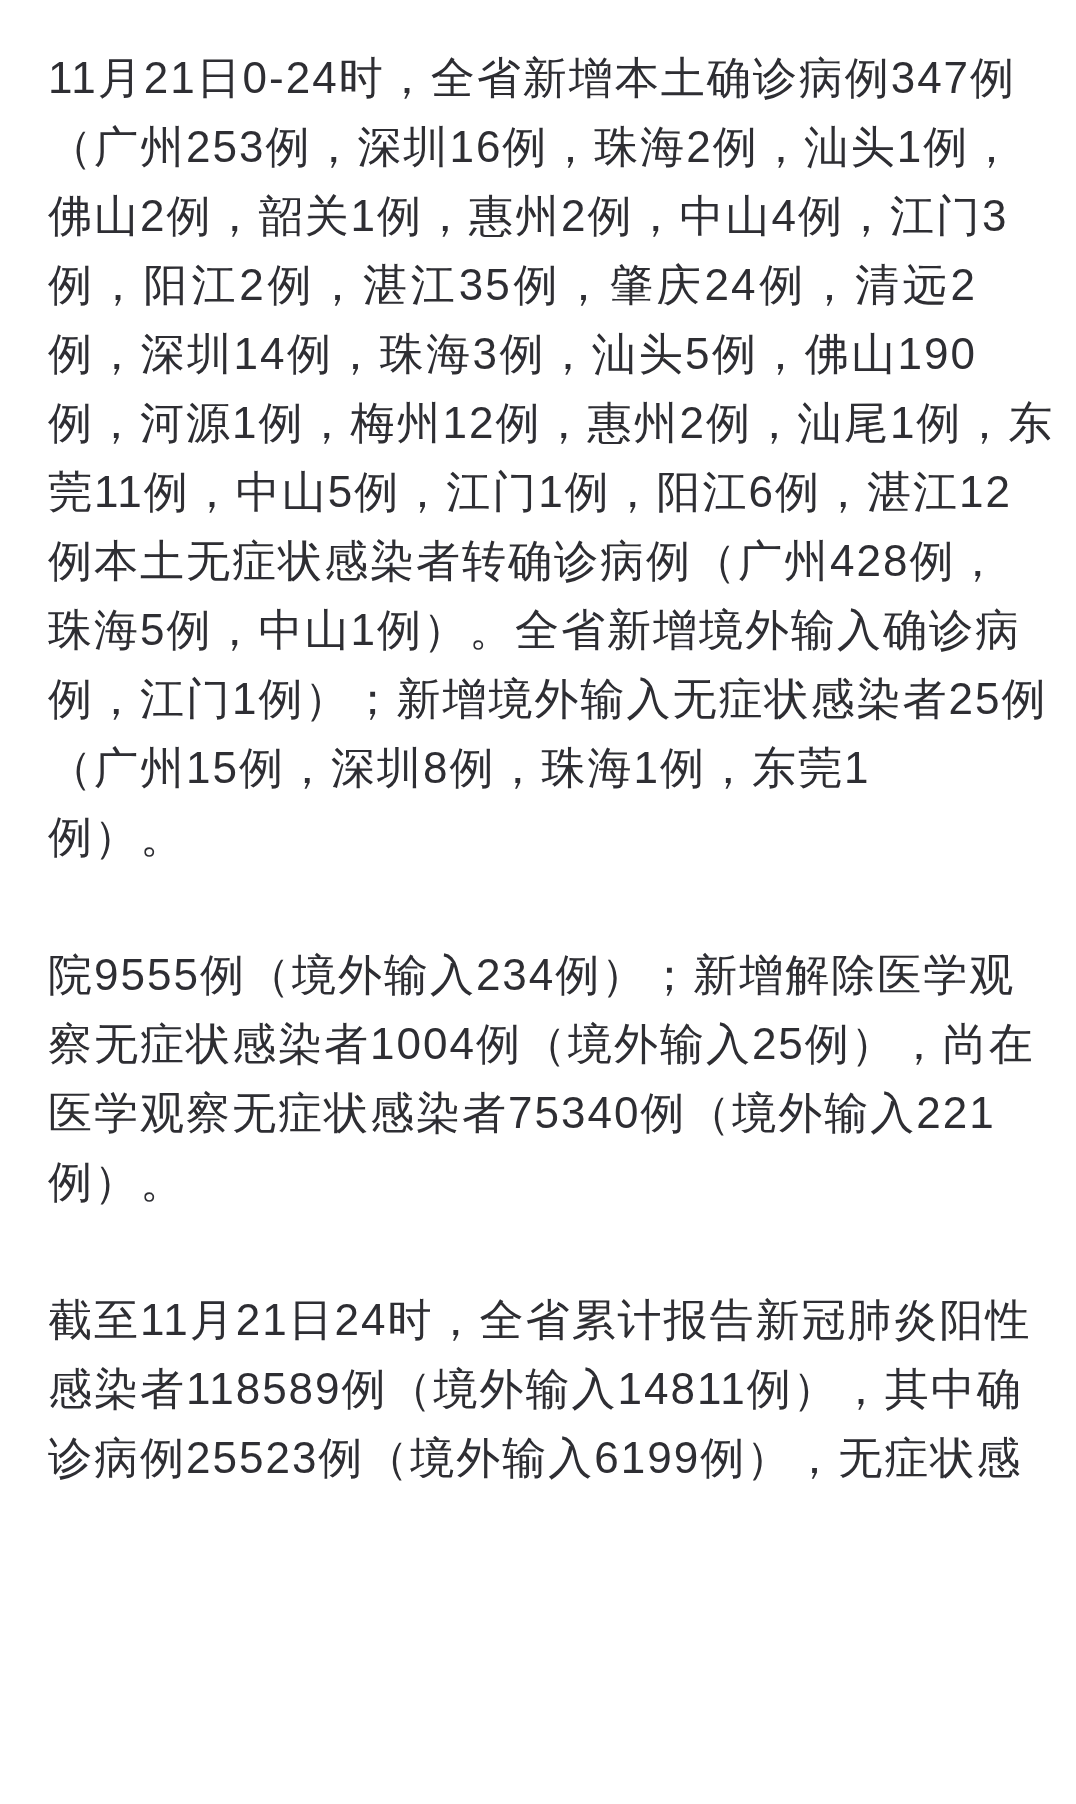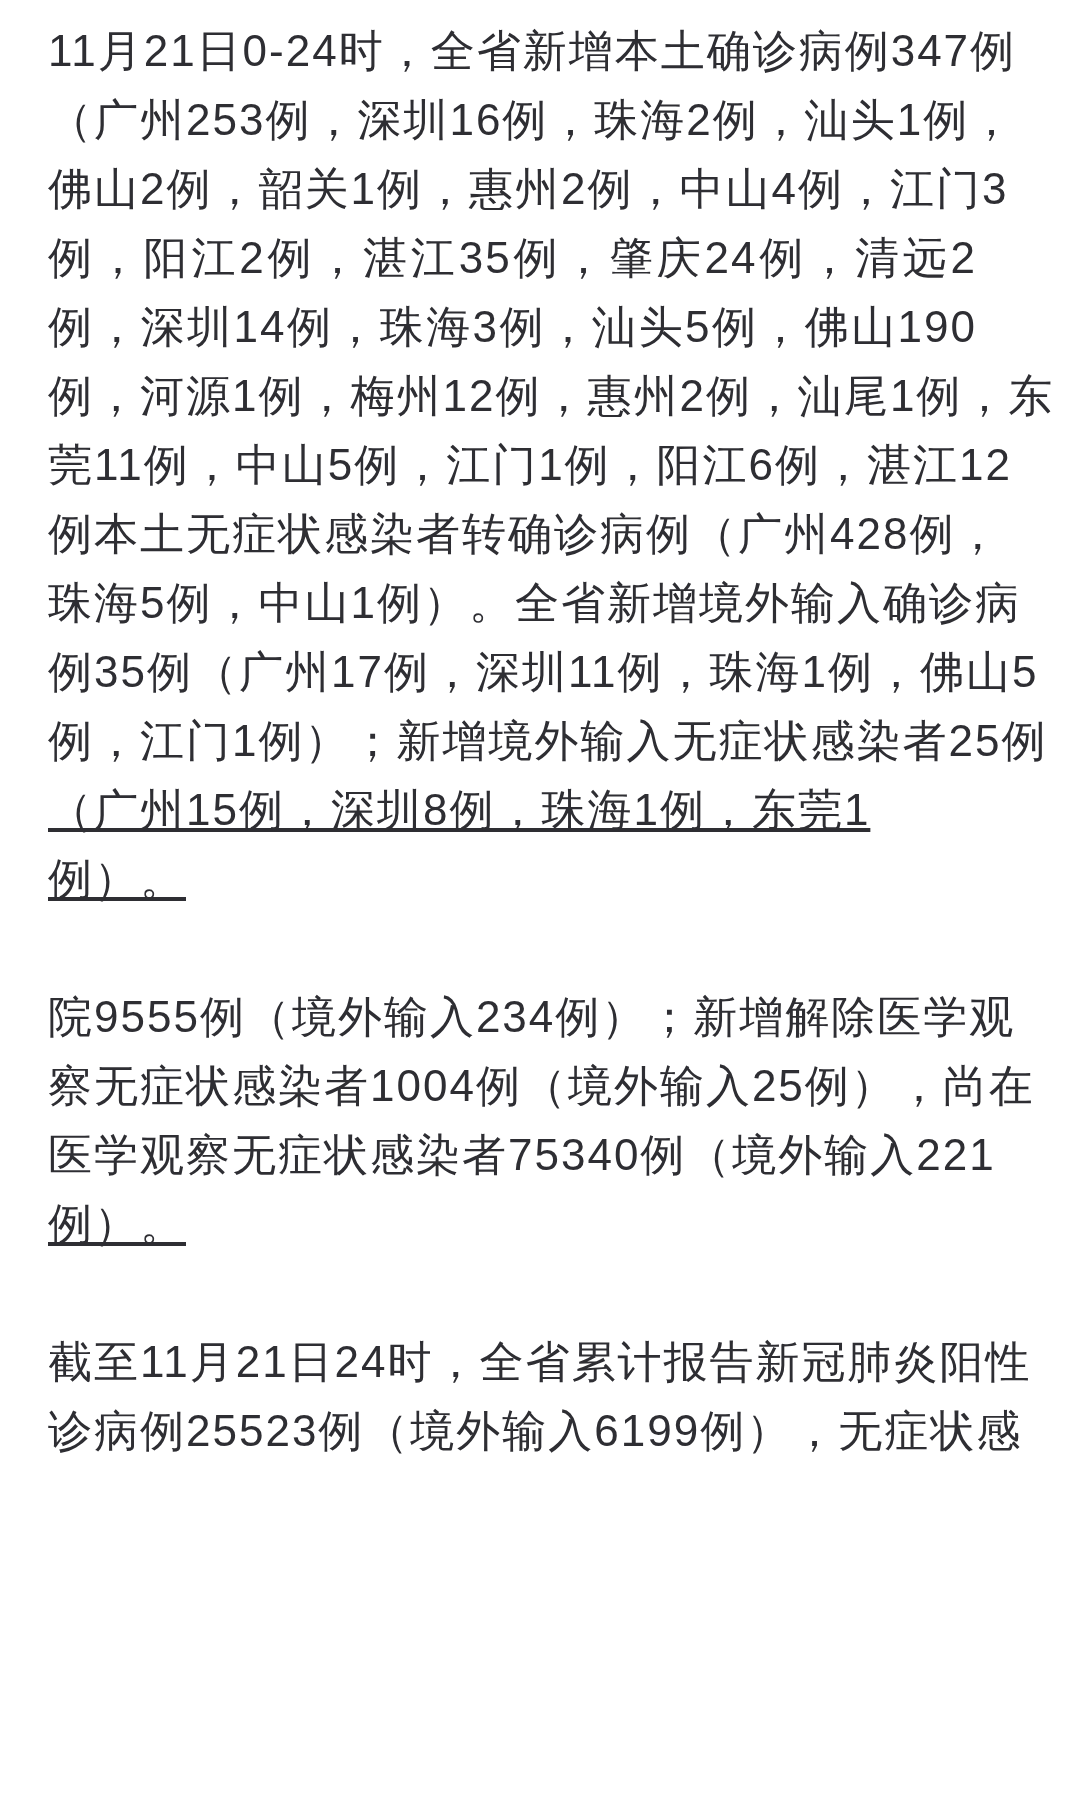--- a/index.html
+++ b/index.html
@@ -14,65 +14,65 @@
     overflow: hidden;
   }
   .article {
     box-sizing: border-box;
     width: 1024px;
     padding: 16px 47px 0 48px;
     color: #2e2e33;
     font-size: 44px;
     line-height: 69px;
     letter-spacing: 2px;
+    margin-top: 27px;
   }
   .para {
     margin: 0;
   }
   .para + .para {
     margin-top: 69px;
   }
   .line {
     text-align: justify;
     text-align-last: justify;
     text-justify: inter-character;
     white-space: nowrap;
   }
   .line.last {
     text-align: left;
     text-align-last: left;
     white-space: normal;
-    text-decoration: underline;
   }
 </style>
 </head>
 <body>
 
 <main class="article">
 
   <div class="para">
     <div class="line">11月21日0-24时，全省新增本土确诊病例347例</div>
     <div class="line">（广州253例，深圳16例，珠海2例，汕头1例，</div>
     <div class="line">佛山2例，韶关1例，惠州2例，中山4例，江门3</div>
     <div class="line">例，阳江2例，湛江35例，肇庆24例，清远2</div>
     <div class="line">例，深圳14例，珠海3例，汕头5例，佛山190</div>
     <div class="line">例，河源1例，梅州12例，惠州2例，汕尾1例，东</div>
     <div class="line">莞11例，中山5例，江门1例，阳江6例，湛江12</div>
     <div class="line">例本土无症状感染者转确诊病例（广州428例，</div>
     <div class="line">珠海5例，中山1例）。全省新增境外输入确诊病</div>
-    <div class="line">例35例（广州17例，深圳11例，珠海1例，佛山5</div>
     <div class="line">例，江门1例）；新增境外输入无症状感染者25例</div>
     <div class="line last">（广州15例，深圳8例，珠海1例，东莞1例）。</div>
   </div>
 
   <div class="para">
     <div class="line">院9555例（境外输入234例）；新增解除医学观</div>
     <div class="line">察无症状感染者1004例（境外输入25例），尚在</div>
     <div class="line">医学观察无症状感染者75340例（境外输入221</div>
     <div class="line last">例）。</div>
   </div>
 
   <div class="para">
     <div class="line">截至11月21日24时，全省累计报告新冠肺炎阳性</div>
+    <div class="line">感染者118589例（境外输入14811例），其中确</div>
     <div class="line">诊病例25523例（境外输入6199例），无症状感</div>
   </div>
 
 </main>
 
 </body></html>

